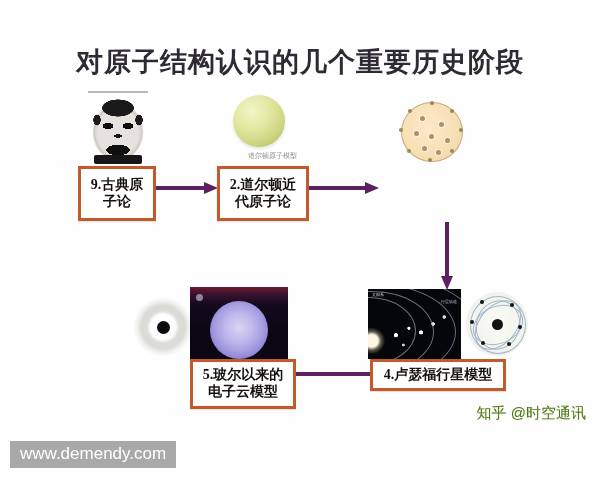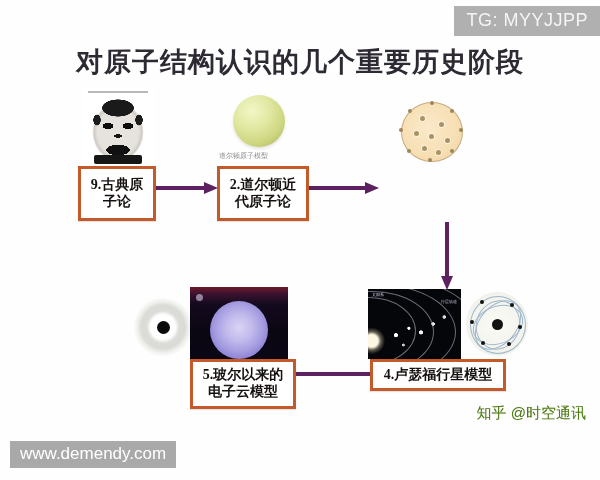--- a/index.html
+++ b/index.html
@@ -102,21 +102,21 @@
   
   #illus-dalton { left: 219px; top: 93px; width: 78px; height: 76px; }
   .dalton-ball {
     position: absolute; left: 14px; top: 2px; width: 52px; height: 52px;
     border-radius: 50%;
     background: radial-gradient(circle at 36% 30%, #f2f6c7 0%, #e2e9a4 35%, #cdd57f 68%, #a8ae5c 95%);
     box-shadow: 0 2px 3px rgba(0,0,0,0.10);
   }
   .dalton-caption {
     position: absolute; left: 0; top: 58px; width: 78px;
-    text-align: left; font-size: 7px; color: #8c8c8c;
+    text-align: right; font-size: 7px; color: #8c8c8c;
     font-family: "Liberation Serif", "DejaVu Serif", serif;
     filter: blur(0.35px);
     white-space: nowrap;
   }
 
   
   #illus-thomson { left: 398px; top: 100px; width: 70px; height: 66px; }
   .pudding {
     position: absolute; left: 3px; top: 2px; width: 62px; height: 60px;
     border-radius: 50%;
@@ -350,17 +350,16 @@
   <div class="stage-box" id="box2">
     <span class="box-text">2.道尔顿近代原子论</span>
   </div>
   <div class="stage-box" id="box4">
     <span class="box-text">4.卢瑟福行星模型</span>
   </div>
   <div class="stage-box" id="box5">
     <span class="box-text">5.玻尔以来的电子云模型</span>
   </div>
 
-  <div class="wm-tg">TG: MYYJJPP</div>
   <div class="wm-site">www.demendy.com</div>
   <div class="wm-zhihu">知乎 @时空通讯</div>
 
 </div>
 
 </body></html>

